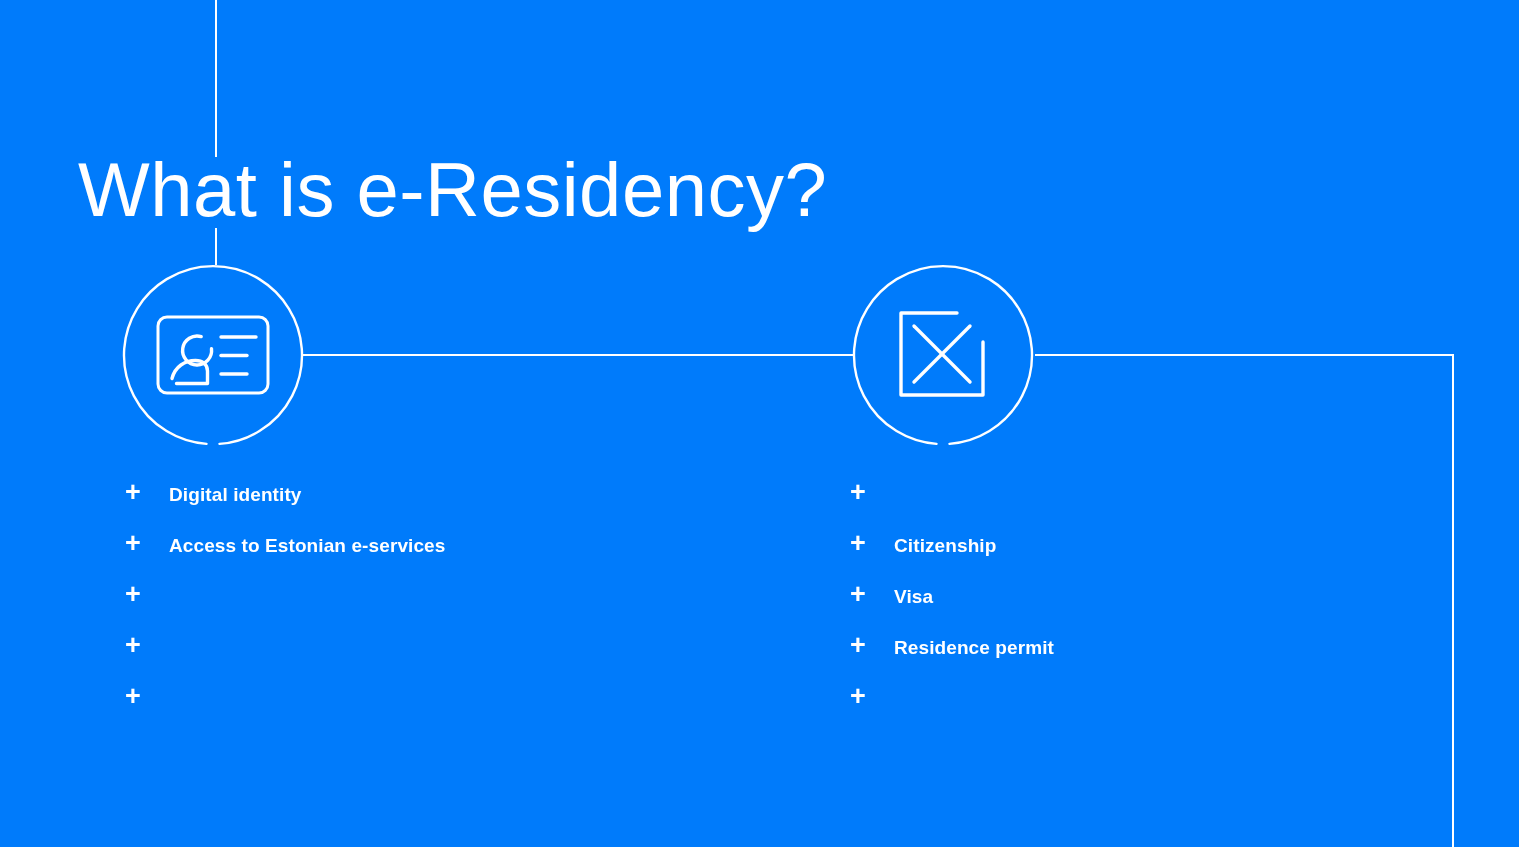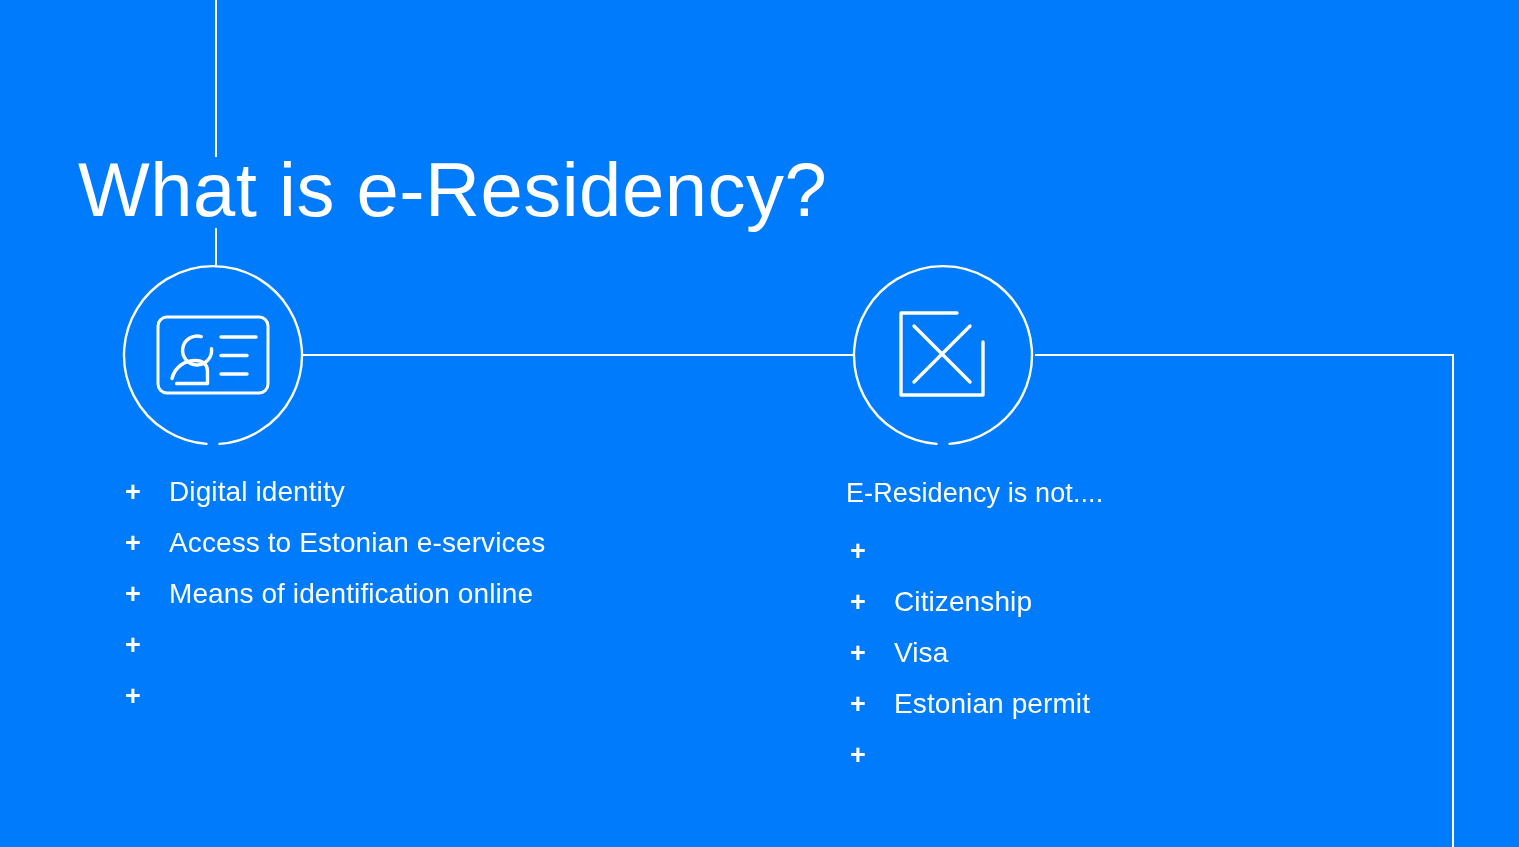--- a/index.html
+++ b/index.html
@@ -116,23 +116,23 @@
     flex: 0 0 auto;
     width: 44px;
     font-size: 27px;
     line-height: 32px;
     font-weight: 600;
     color: #ffffff;
     text-align: left;
     padding-left: 4px;
   }
   .bullet-text {
-    font-size: 28px;
+    font-size: 19px;
     line-height: 32px;
-    font-weight: 400;
+    font-weight: 700;
     letter-spacing: 0.1px;
     color: #ffffff;
   }
 </style>
 </head>
 <body>
 
 <div id="slide">
 
   <div class="conn-v-top"></div>
@@ -184,48 +184,46 @@
       <li>
         <span class="bullet-plus">+</span>
         <span class="bullet-text">Digital identity</span>
       </li>
       <li>
         <span class="bullet-plus">+</span>
         <span class="bullet-text">Access to Estonian e-services</span>
       </li>
       <li>
         <span class="bullet-plus">+</span>
-        <span class="bullet-text">Means of identification online</span>
       </li>
       <li>
         <span class="bullet-plus">+</span>
       </li>
       <li>
         <span class="bullet-plus">+</span>
       </li>
     </ul>
   </div>
 
   <div class="column right">
-    <div class="col-head">E-Residency is not....</div>
     <ul class="bullets">
       <li>
         <span class="bullet-plus">+</span>
       </li>
       <li>
         <span class="bullet-plus">+</span>
         <span class="bullet-text">Citizenship</span>
       </li>
       <li>
         <span class="bullet-plus">+</span>
         <span class="bullet-text">Visa</span>
       </li>
       <li>
         <span class="bullet-plus">+</span>
-        <span class="bullet-text">Estonian permit</span>
+        <span class="bullet-text">Residence permit</span>
       </li>
       <li>
         <span class="bullet-plus">+</span>
       </li>
     </ul>
   </div>
 
 </div>
 
 </body></html>

